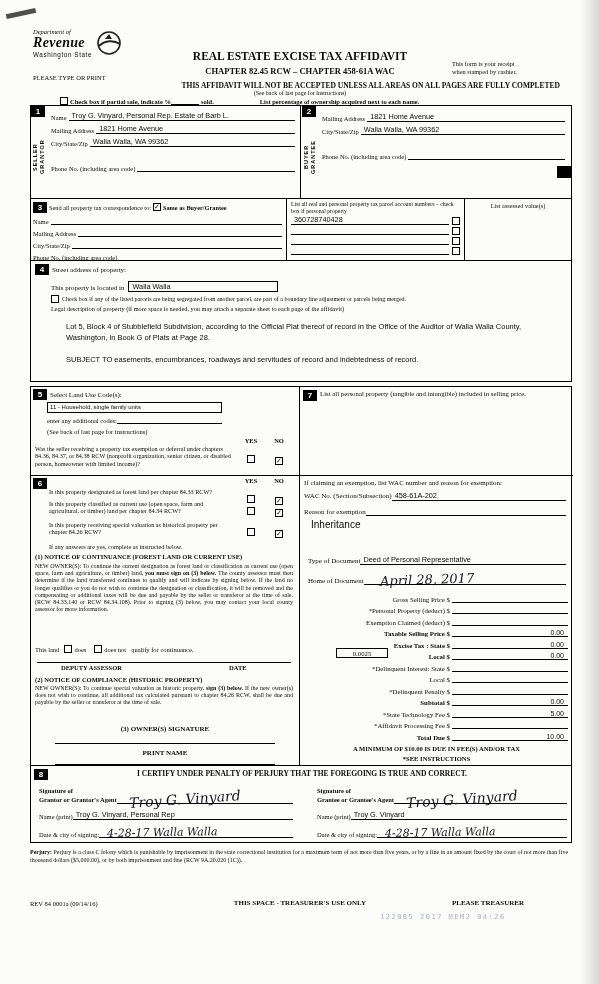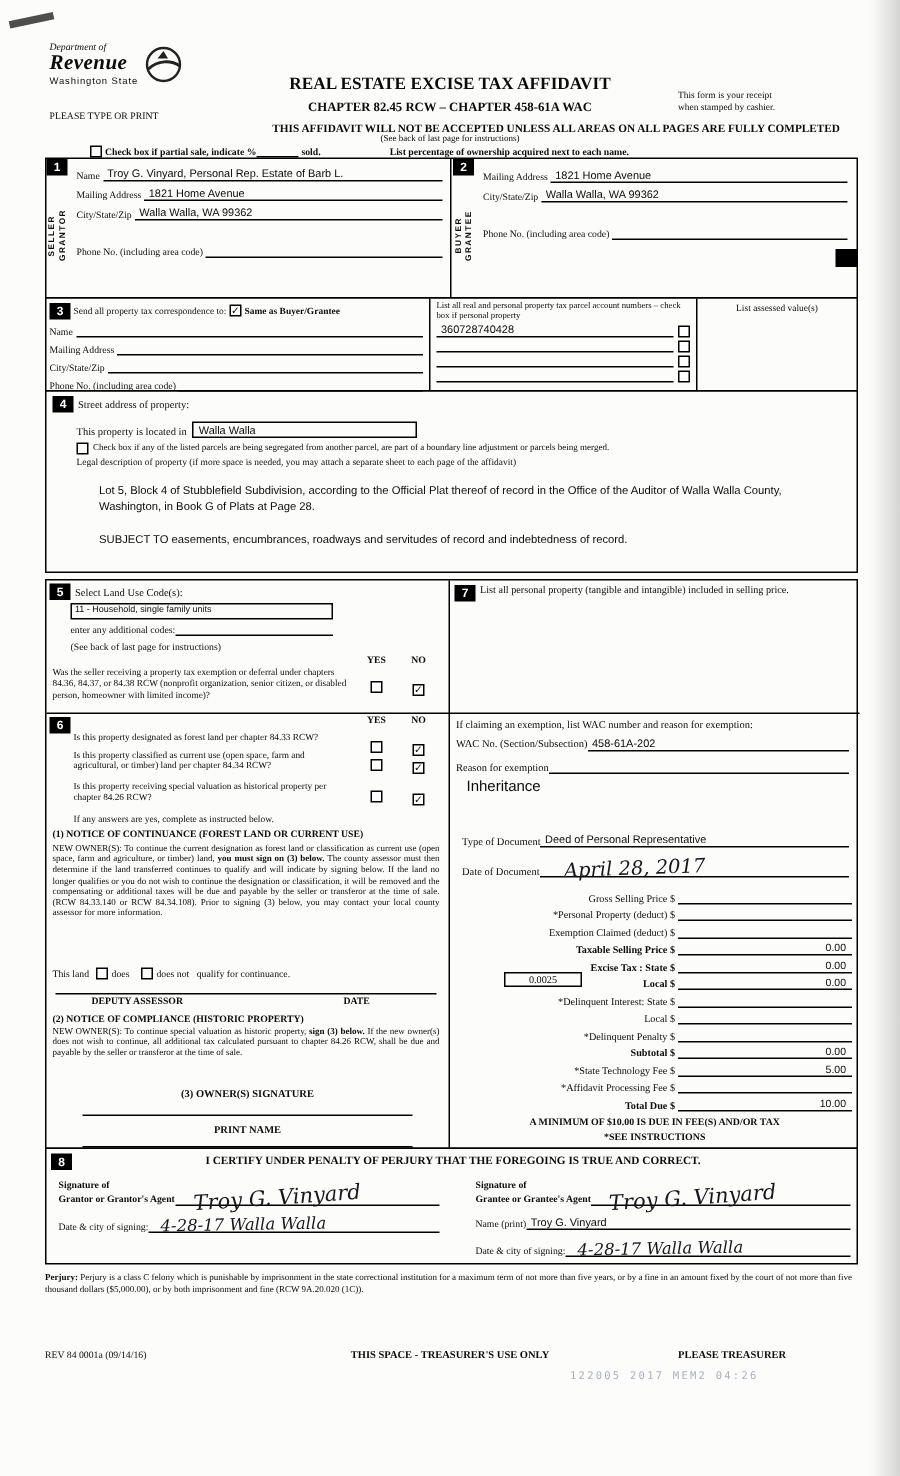--- a/index.html
+++ b/index.html
@@ -267,21 +267,21 @@
       <div class="abs row" style="left:4px;top:120px;width:262px;align-items:center">
         <span style="font-size:7px;white-space:nowrap">Reason for exemption</span>
         <span class="ul grow" style="height:9px"></span>
       </div>
       <div class="abs fval" style="left:8px;top:132px;font-size:10px">Inheritance</div>
       <div class="abs row" style="left:8px;top:168px;width:258px;align-items:flex-end">
         <span style="font-size:7px;white-space:nowrap">Type of Document</span>
         <span class="ul grow fval">Deed of Personal Representative</span>
       </div>
       <div class="abs row" style="left:8px;top:184px;width:258px;align-items:flex-end">
-        <span style="font-size:7px;white-space:nowrap">Date of Document</span>
+        <span style="font-size:7px;white-space:nowrap">Home of Document</span>
         <span class="ul grow" style="position:relative;height:14px">
           <span class="hand" style="position:absolute;left:16px;bottom:-3px;font-size:13px;white-space:nowrap;transform:rotate(-2deg)">April 28, 2017</span>
         </span>
       </div>
 
       <div class="abs" style="left:4px;top:204px;width:264px">
         <div class="mrow">
             <span class="mlab">Gross Selling Price  $</span>
             <span class="mval"></span>
           </div>
@@ -349,20 +349,24 @@
     <div class="abs" style="left:8px;top:16px;width:254px">
       <div class="row" style="height:22px;align-items:flex-end">
         <span class="b" style="font-size:6.5px;line-height:1.3;white-space:nowrap">
           <span style="display:block">Signature of</span>
           <span style="display:block">Grantor or Grantor's Agent</span>
         </span>
         <span class="ul grow" style="position:relative;height:20px">
           <span class="hand sig">Troy G. Vinyard</span>
         </span>
       </div>
+      <div class="row" style="height:16px;align-items:flex-end">
+        <span style="font-size:6.5px;white-space:nowrap">Name (print)</span>
+        <span class="ul grow fval">Troy G. Vinyard, Personal Rep</span>
+      </div>
       <div class="row" style="height:18px;align-items:flex-end">
         <span style="font-size:6.5px;white-space:nowrap">Date &amp; city of signing:</span>
         <span class="ul grow" style="position:relative;height:14px">
           <span class="hand" style="position:absolute;left:8px;bottom:-2px;font-size:11px;white-space:nowrap;transform:rotate(-1deg)">4-28-17   Walla Walla</span>
         </span>
       </div>
     </div>
 
     <div class="abs" style="left:286px;top:16px;width:250px">
       <div class="row" style="height:22px;align-items:flex-end">

